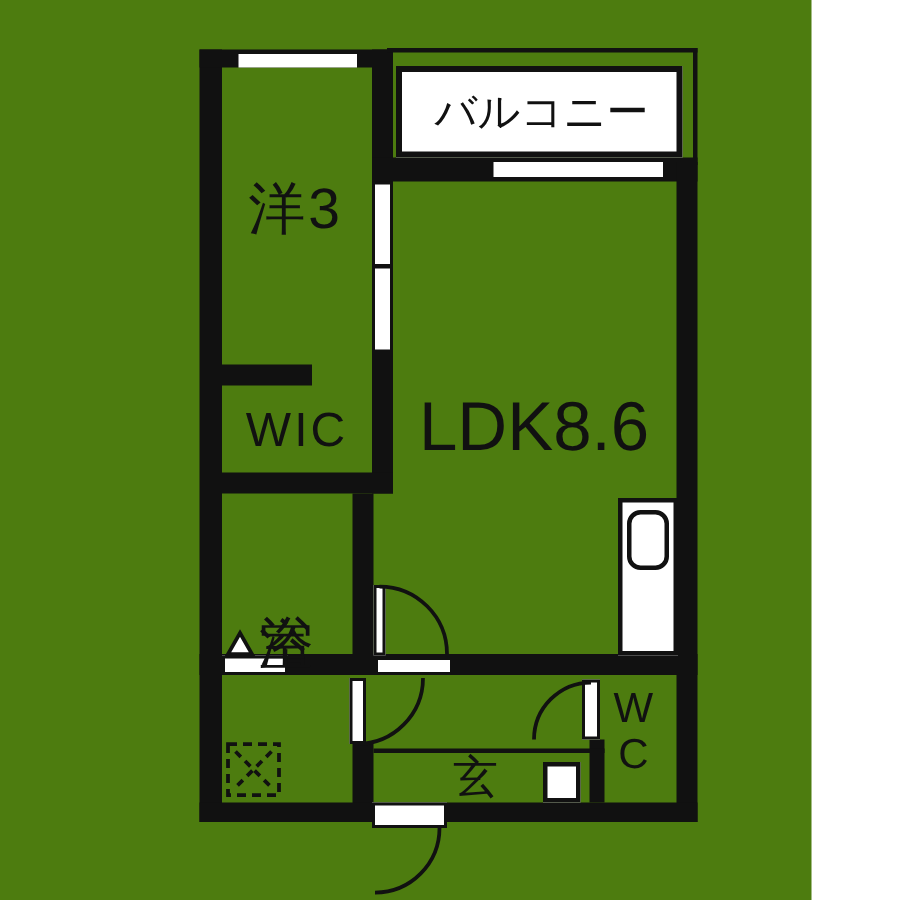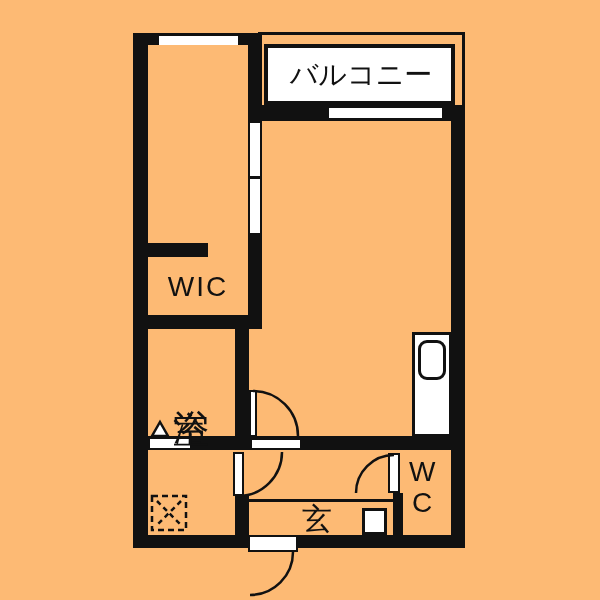--- a/index.html
+++ b/index.html
@@ -1,16 +1,16 @@
 <!DOCTYPE html>
 <html><head>
 <meta charset="utf-8">
 <style>
   html,body{margin:0;padding:0;background:#ffffff;}
-  .plan{position:relative;width:600px;height:600px;background:#fdba74;overflow:hidden;
+  .plan{position:relative;width:541px;height:600px;background:#4d7c0f;overflow:hidden;
         font-family:"Liberation Sans","DejaVu Sans",sans-serif;}
   .wall{position:absolute;background:#111111;}
   .win{position:absolute;background:#ffffff;}
   .rail{position:absolute;background:#111111;}
   .railbox{position:absolute;border:4px solid #111111;background:#ffffff;box-sizing:border-box;}
   .doorw{position:absolute;background:#ffffff;border:2px solid #111111;box-sizing:border-box;}
   .fix{position:absolute;background:#ffffff;border:3px solid #111111;box-sizing:border-box;}
   .lbl{position:absolute;color:#111111;transform:translate(-50%,-50%);white-space:nowrap;line-height:1.05;}
   .vert{writing-mode:vertical-rl;text-orientation:upright;}
   svg.overlay{position:absolute;left:0;top:0;width:600px;height:600px;}
@@ -49,21 +49,23 @@
   <div class="doorw" style="left:249px;top:390px;width:8px;height:47px;"></div>
   <div class="doorw" style="left:233px;top:452px;width:11px;height:44px;"></div>
   <div class="doorw" style="left:388px;top:453px;width:12px;height:40px;"></div>
   <div class="doorw" style="left:248px;top:535px;width:50px;height:17px;"></div>
   <div class="doorw" style="left:148px;top:437px;width:44px;height:13px;"></div>
 
   <div class="rail" style="left:249px;top:499px;width:154px;height:3px;"></div>
   <div class="fix" style="left:362px;top:508px;width:25px;height:27px;"></div>
 
   <div class="lbl" style="left:361px;top:75px;font-size:28px;">バルコニー</div>
-  <div class="lbl" style="left:198px;top:287px;font-size:28px;letter-spacing:2px;">WIC</div>
+  <div class="lbl" style="left:197px;top:141px;font-size:38px;letter-spacing:2px;">洋3</div>
+  <div class="lbl" style="left:198px;top:287px;font-size:32px;letter-spacing:2px;">WIC</div>
+  <div class="lbl" style="left:356px;top:284px;font-size:46px;">LDK8.6</div>
   <div class="lbl vert" style="left:191px;top:381px;font-size:36px;">浴室</div>
   <div class="lbl" style="left:317px;top:519px;font-size:30px;">玄</div>
   <div class="lbl vert" style="left:422px;top:487px;font-size:28px;">WC</div>
 
   <svg class="overlay" viewBox="0 0 600 600">
     <path d="M 253 391 A 45 45 0 0 1 298 436" fill="none" stroke="#111111" stroke-width="2.5"></path>
     <path d="M 282 452 A 44 44 0 0 1 238 496" fill="none" stroke="#111111" stroke-width="2.5"></path>
     <path d="M 394 455 A 38 38 0 0 0 356 493" fill="none" stroke="#111111" stroke-width="2.5"></path>
     <path d="M 293 552 A 43 43 0 0 1 250 595" fill="none" stroke="#111111" stroke-width="2.5"></path>
     <polygon points="160,422 168,436 152,436" fill="#ffffff" stroke="#111111" stroke-width="2.5"></polygon>

